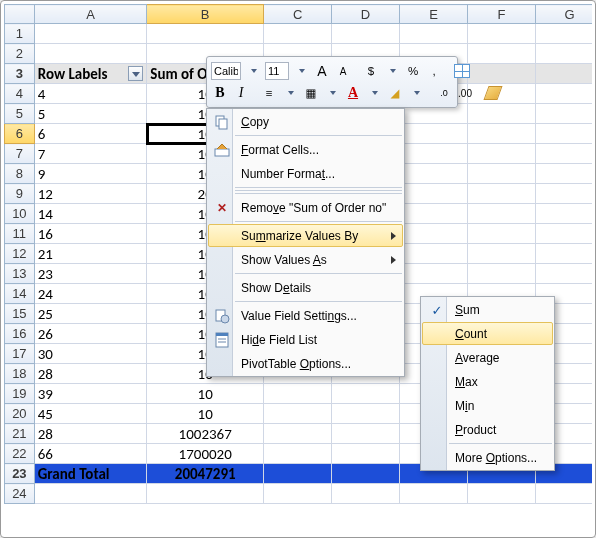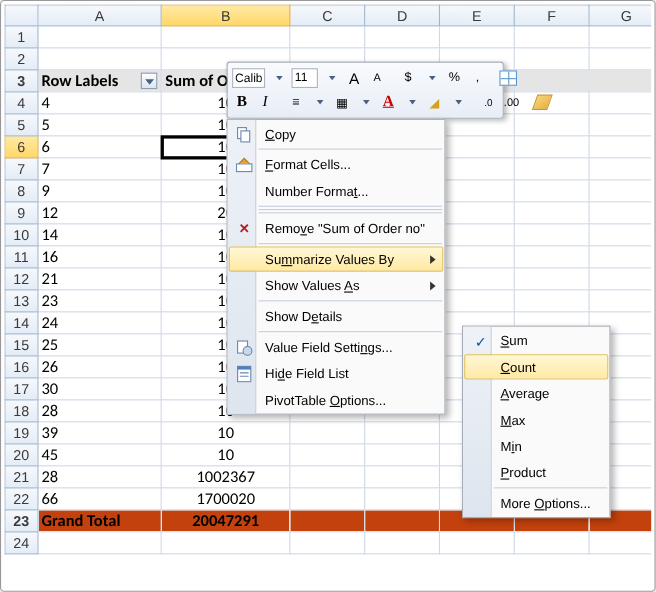--- a/index.html
+++ b/index.html
@@ -62,21 +62,21 @@
     background: linear-gradient(#ffe9a3,#ffd767);
     border-color:#d6a94c;
   }
   .col-a { width: 106px; }
   .col-b { width: 110px; }
   .col-c { width: 64px; }
   .col-d,.col-e,.col-f,.col-g { width: 64px; }
   .num { text-align: center; }
   .lab { text-align: left; }
   .pivothdr td { background: #e5e5e5; font-weight: bold; }
-  .grandtotal td { background: #c2410c; font-weight: bold; }
+  .grandtotal td { background: #1d4ed8; font-weight: bold; }
   .pivothdr .dropbtn {
     float: right;
     width: 15px; height: 15px;
     border: 1px solid #8a9db5;
     background: linear-gradient(#fefefe,#dde5ee);
     margin-top:1px;
     position: relative;
   }
   .pivothdr .dropbtn::after{
     content:""; position:absolute; left:3px; top:5px;

